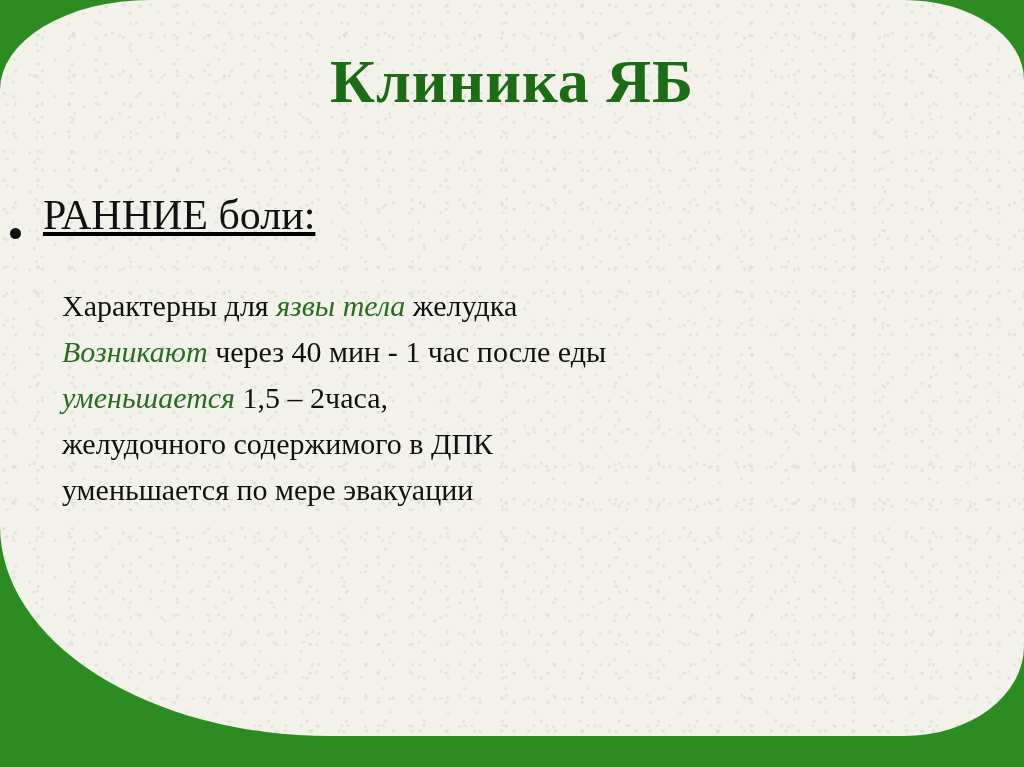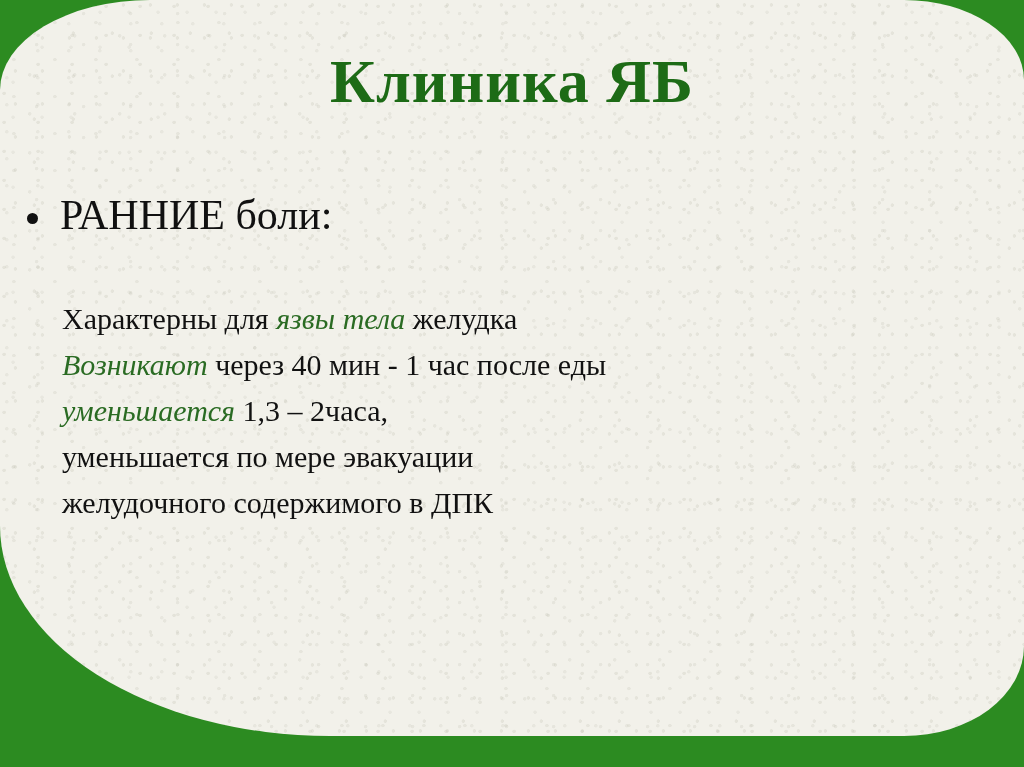--- a/index.html
+++ b/index.html
@@ -75,44 +75,45 @@
     text-align: center;
     font-size: 62px;
     font-weight: bold;
     color: #1d6b16;
     letter-spacing: 1px;
     line-height: 1.1;
   }
 
   .bullet-row {
     position: absolute;
-    left: 27px;
+    left: 10px;
     top: 191px;
     display: flex;
-    align-items: flex-start;
+    align-items: flex-end;
+    text-decoration: underline;
   }
   .bullet-dot {
     width: 11px;
     height: 11px;
     border-radius: 50%;
     background: #111;
     margin-top: 22px;
     margin-right: 22px;
     flex: none;
   }
   .bullet-text {
     font-size: 42px;
     color: #111;
     line-height: 1.15;
   }
 
   .body-block {
     position: absolute;
     left: 62px;
-    top: 296px;
+    top: 283px;
     width: 900px;
   }
   .body-line {
     font-size: 30px;
     color: #111;
     line-height: 1.53;
     white-space: nowrap;
   }
   .em-green {
     color: #2a6b23;
@@ -129,17 +130,17 @@
   <div class="title">Клиника ЯБ</div>
 
   <div class="bullet-row">
     <span class="bullet-dot"></span>
     <span class="bullet-text">РАННИЕ боли:</span>
   </div>
 
   <div class="body-block">
     <div class="body-line"><span>Характерны для </span><span class="em-green">язвы тела</span><span> желудка</span></div>
     <div class="body-line"><span class="em-green">Возникают</span><span> через 40 мин - 1 час после еды</span></div>
-    <div class="body-line"><span class="em-green">уменьшается</span><span> 1,3 – 2часа,</span></div>
+    <div class="body-line"><span class="em-green">уменьшается</span><span> 1,5 – 2часа,</span></div>
+    <div class="body-line"><span>желудочного содержимого в ДПК</span></div>
     <div class="body-line"><span>уменьшается по мере эвакуации</span></div>
-    <div class="body-line"><span>желудочного содержимого в ДПК</span></div>
   </div>
 </div>
 
 </body></html>

